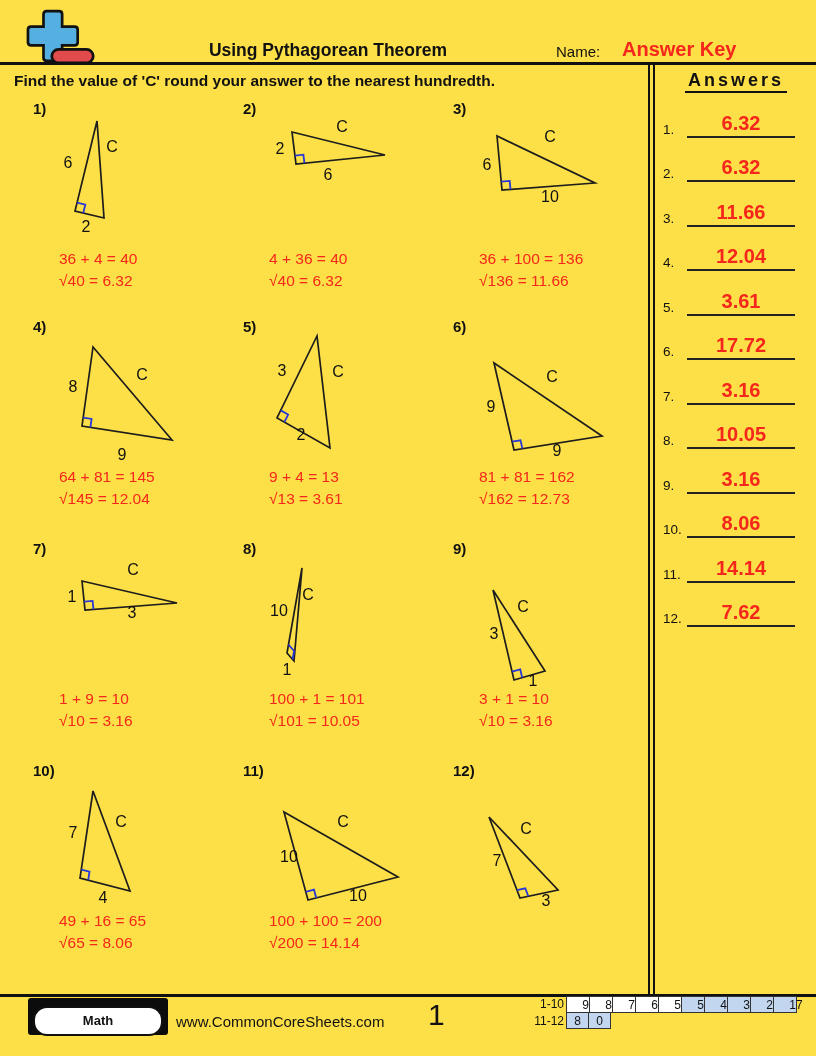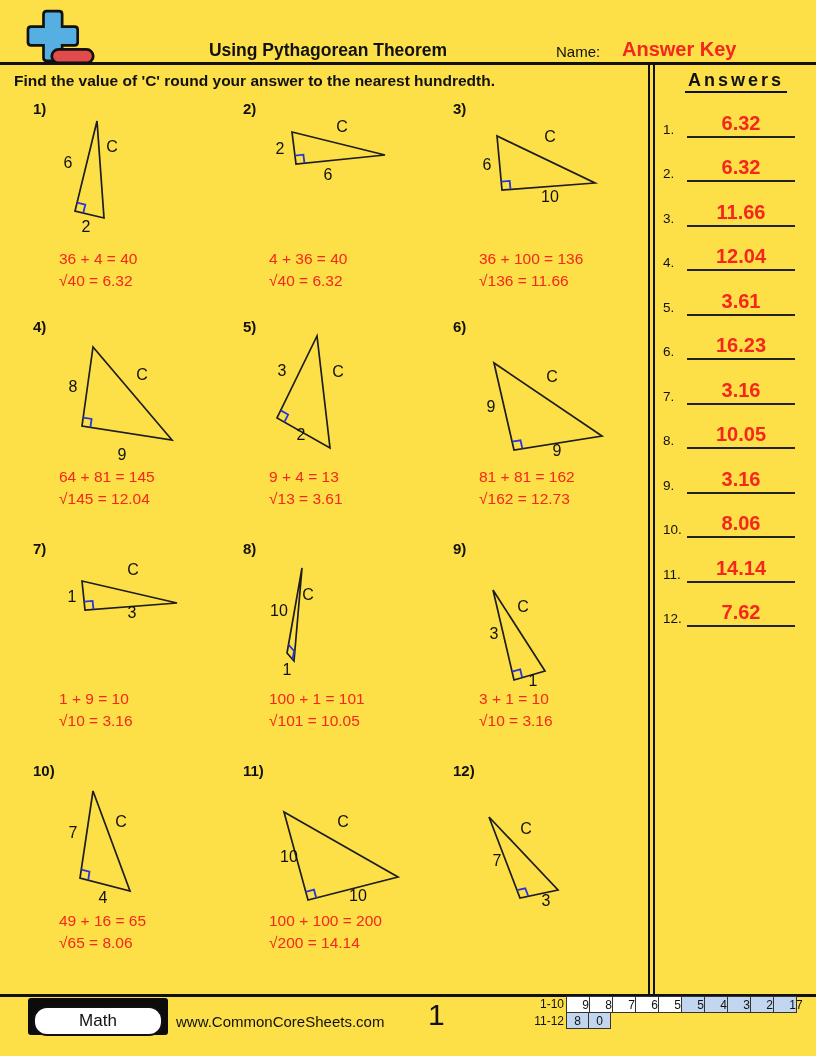--- a/index.html
+++ b/index.html
@@ -29,21 +29,21 @@
   .ans-title span{font-size:18px;font-weight:bold;letter-spacing:3px;
                   border-bottom:2.5px solid #111;padding:0 3px 1px;}
   .arow{position:absolute;left:655px;width:150px;height:28px;}
   .anum{position:absolute;left:8px;bottom:1px;font-size:13.5px;}
   .aline{position:absolute;left:32px;bottom:0;width:108px;border-bottom:2px solid #222;text-align:center;}
   .aval{color:#f5261b;font-weight:bold;font-size:20px;line-height:25px;}
   
   .math-badge{position:absolute;left:28px;top:998px;width:140px;height:37px;background:#0c0c0c;
               border-radius:3px;display:flex;align-items:center;justify-content:center;}
   .math-pill{width:126px;height:26px;background:#fff;border:2px solid #111;border-radius:14px;
-             display:flex;align-items:center;justify-content:center;font-size:17px;font-weight:normal;margin-top:8px;}
+             display:flex;align-items:center;justify-content:center;font-size:13px;font-weight:bold;margin-top:8px;}
   .website{position:absolute;left:176px;top:1013px;font-size:15px;}
   .pagenum{position:absolute;left:428px;top:998px;font-size:30px;}
   .score{position:absolute;left:518px;top:996px;font-size:12px;}
   .srow{display:flex;}
   .slabel{width:46px;text-align:right;padding-right:3px;line-height:17px;}
   .scell{width:23px;height:17px;border:1px solid #333;margin:-1px 0 0 -1px;background:#fff;
          display:flex;align-items:center;justify-content:center;box-sizing:border-box;}
   .scell.blue{background:#c3d6f0;}
   .srow:first-child .scell{margin-top:0;padding-left:22px;}
 </style>
@@ -260,21 +260,21 @@
   <div class="arow" style="top:243px;">
     <span class="anum">4.</span>
     <div class="aline"><span class="aval">12.04</span></div>
   </div>
   <div class="arow" style="top:288px;">
     <span class="anum">5.</span>
     <div class="aline"><span class="aval">3.61</span></div>
   </div>
   <div class="arow" style="top:332px;">
     <span class="anum">6.</span>
-    <div class="aline"><span class="aval">16.23</span></div>
+    <div class="aline"><span class="aval">17.72</span></div>
   </div>
   <div class="arow" style="top:377px;">
     <span class="anum">7.</span>
     <div class="aline"><span class="aval">3.16</span></div>
   </div>
   <div class="arow" style="top:421px;">
     <span class="anum">8.</span>
     <div class="aline"><span class="aval">10.05</span></div>
   </div>
   <div class="arow" style="top:466px;">

